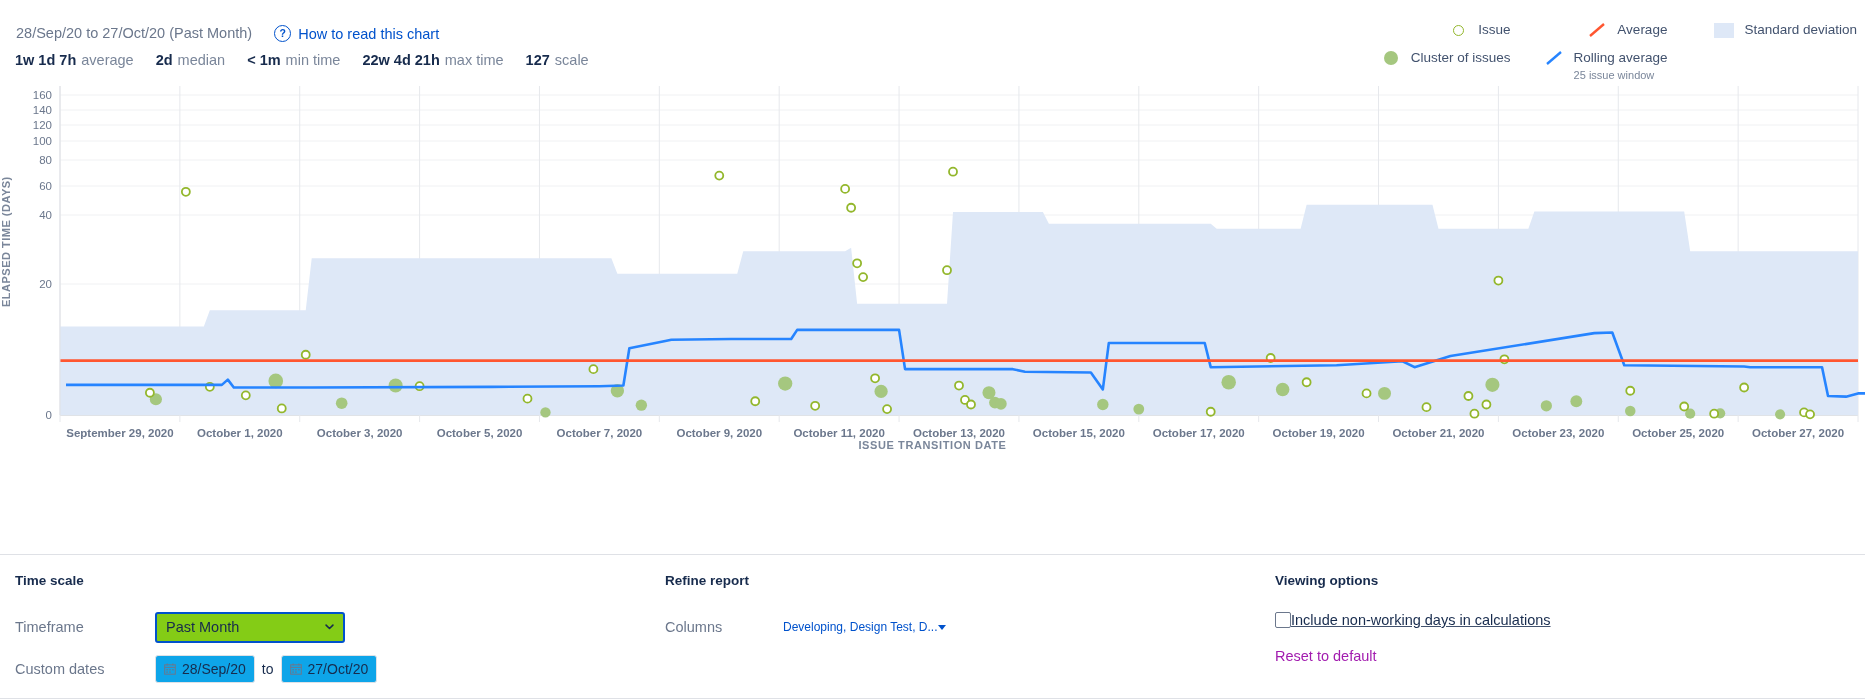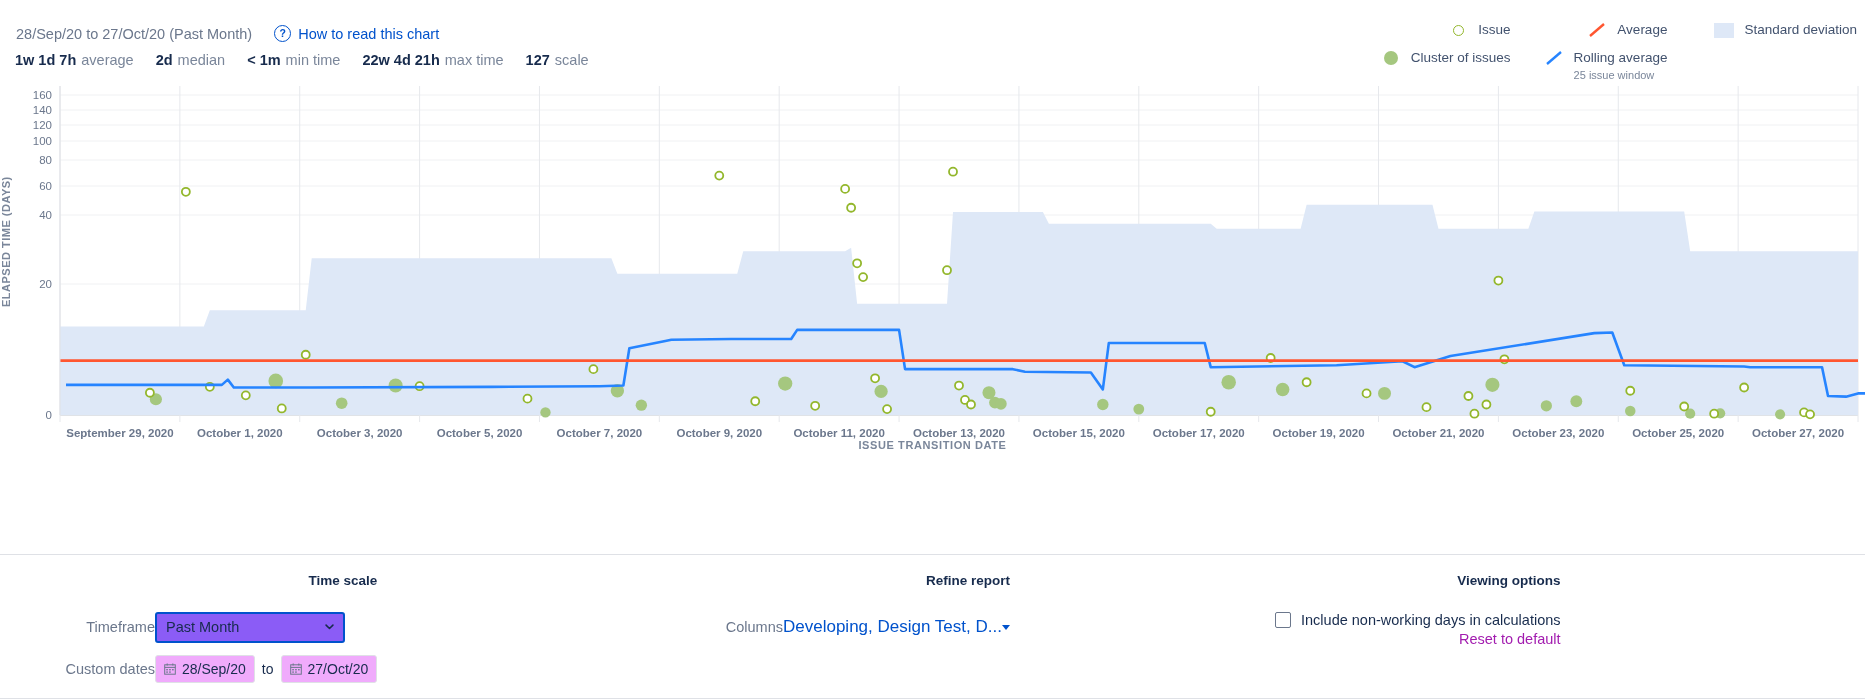--- a/index.html
+++ b/index.html
@@ -24,21 +24,20 @@
   .header {
     position: absolute;
     left: 0; top: 0;
     width: 1865px;
     height: 82px;
   }
   .range-row {
     position: absolute;
     left: 16px; top: 25px;
     display: flex;
-    align-items: center;
     gap: 22px;
     font-size: 14.5px;
   }
   .range-text { color: #6B778C; white-space: nowrap; }
   .howto {
     display: flex;
     align-items: center;
     gap: 7px;
     color: #0052CC;
     font-size: 14.5px;
@@ -153,21 +152,20 @@
 
   
   .controls {
     position: absolute;
     left: 0; top: 554px;
     width: 1865px;
     height: 145px;
     border-top: 1px solid #DFE1E6;
     border-bottom: 1px solid #DFE1E6;
     box-sizing: border-box;
-    text-align: right;
   }
   .ctrl-col { position: absolute; top: 18px; }
   .col-1 { left: 15px; }
   .col-2 { left: 665px; }
   .col-3 { left: 1275px; }
   .ctrl-title {
     font-size: 13.5px;
     font-weight: bold;
     color: #172B4D;
     margin-bottom: 24px;
@@ -185,21 +183,21 @@
     flex: 0 0 140px;
   }
   .ctrl-label.wide { width: 118px; flex: 0 0 118px; }
 
   .select-box {
     position: relative;
     width: 190px;
     height: 31px;
     border: 2px solid #0052CC;
     border-radius: 3px;
-    background: #8b5cf6;
+    background: #84cc16;
     display: flex;
     align-items: center;
     padding: 0 9px;
     box-sizing: border-box;
     font-size: 14.5px;
     color: #172B4D;
     cursor: pointer;
   }
   .select-box .chev {
     position: absolute;
@@ -209,48 +207,49 @@
     width: 9px; height: 6px;
   }
 
   .date-field {
     display: inline-flex;
     align-items: center;
     gap: 6px;
     height: 26px;
     border: 1px solid #DFE1E6;
     border-radius: 3px;
-    background: #f0abfc;
+    background: #0ea5e9;
     padding: 0 8px;
     font-size: 14px;
     color: #172B4D;
     cursor: pointer;
   }
   .to-text { margin: 0 7px; font-size: 14px; color: #172B4D; }
 
   .link-value {
-    font-size: 17px;
+    font-size: 12px;
     color: #0052CC;
     cursor: pointer;
     display: inline-flex;
     align-items: center;
   }
   .caret {
     width: 0; height: 0;
     border-left: 4.5px solid transparent;
     border-right: 4.5px solid transparent;
     border-top: 5px solid #0052CC;
     display: inline-block;
   }
 
   .checkbox-row {
     display: flex;
     align-items: center;
-    gap: 10px;
-    margin-bottom: 3px;
+    gap: 0;
+    margin-bottom: 20px;
+    text-decoration: underline;
   }
   .cbox {
     width: 14px; height: 14px;
     border: 1.6px solid #6B778C;
     border-radius: 2px;
     background: #fff;
     cursor: pointer;
     flex: 0 0 14px;
   }
   .cbox-label { font-size: 14.5px; color: #172B4D; }

